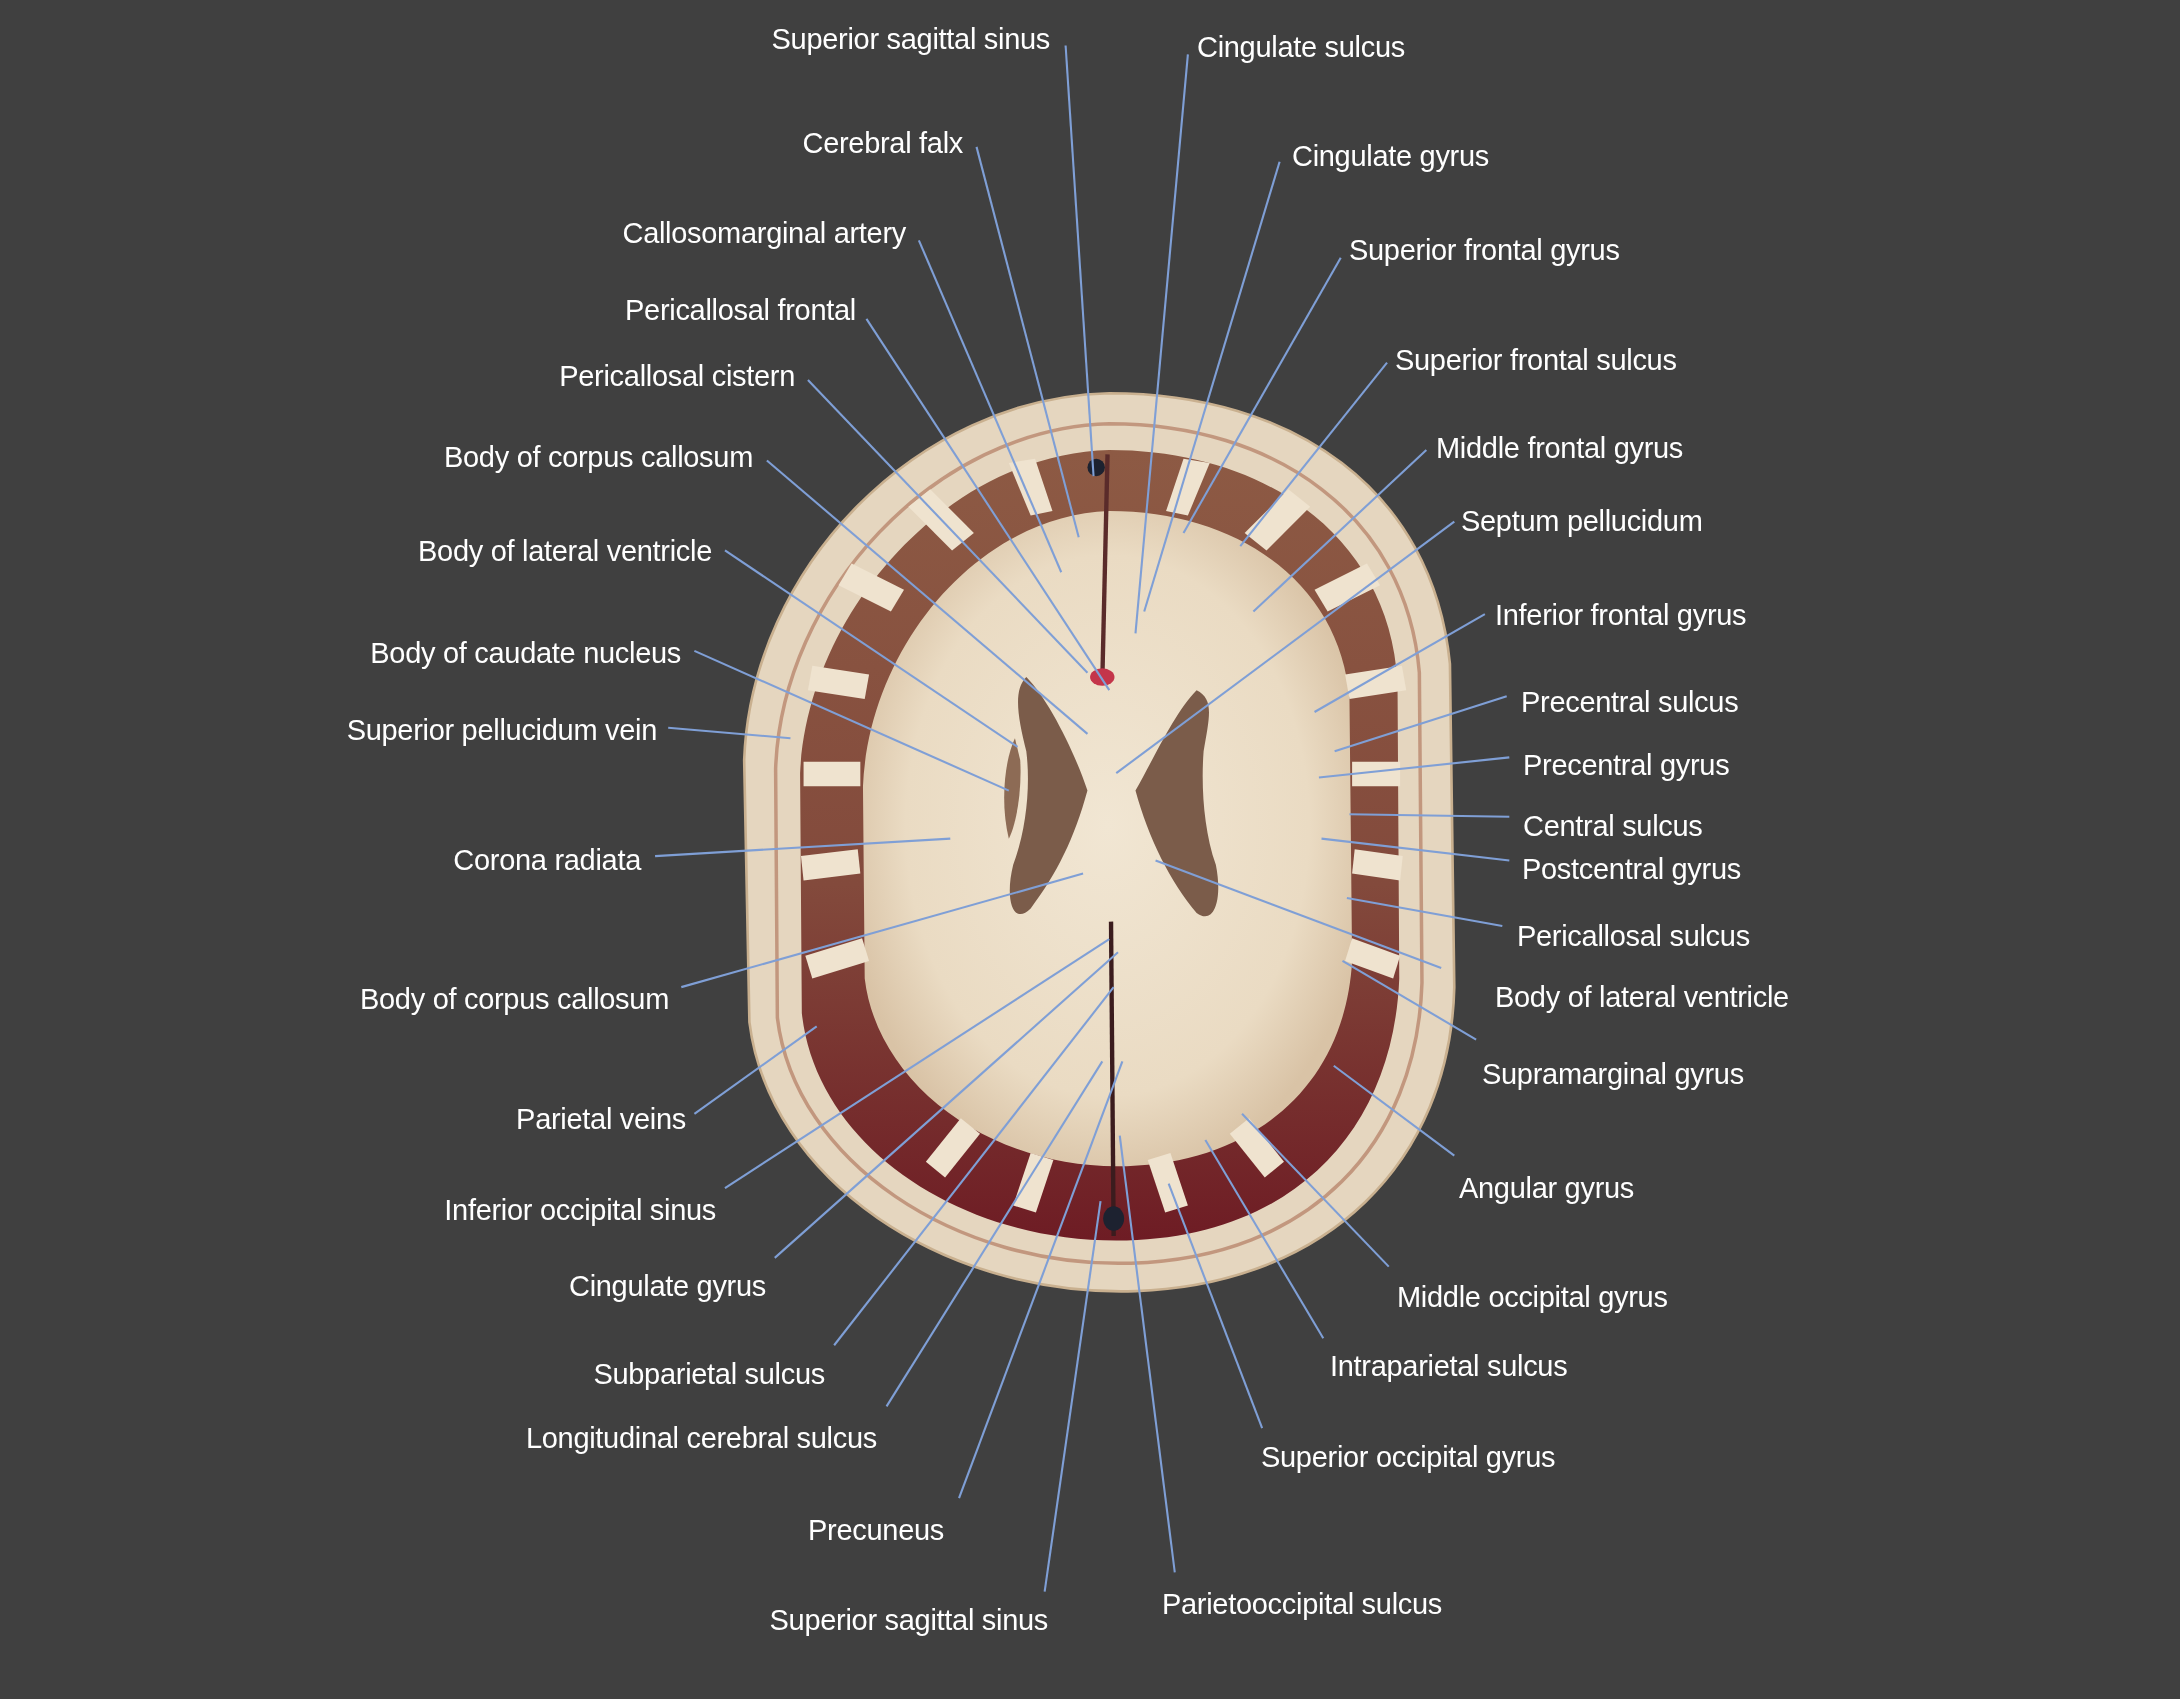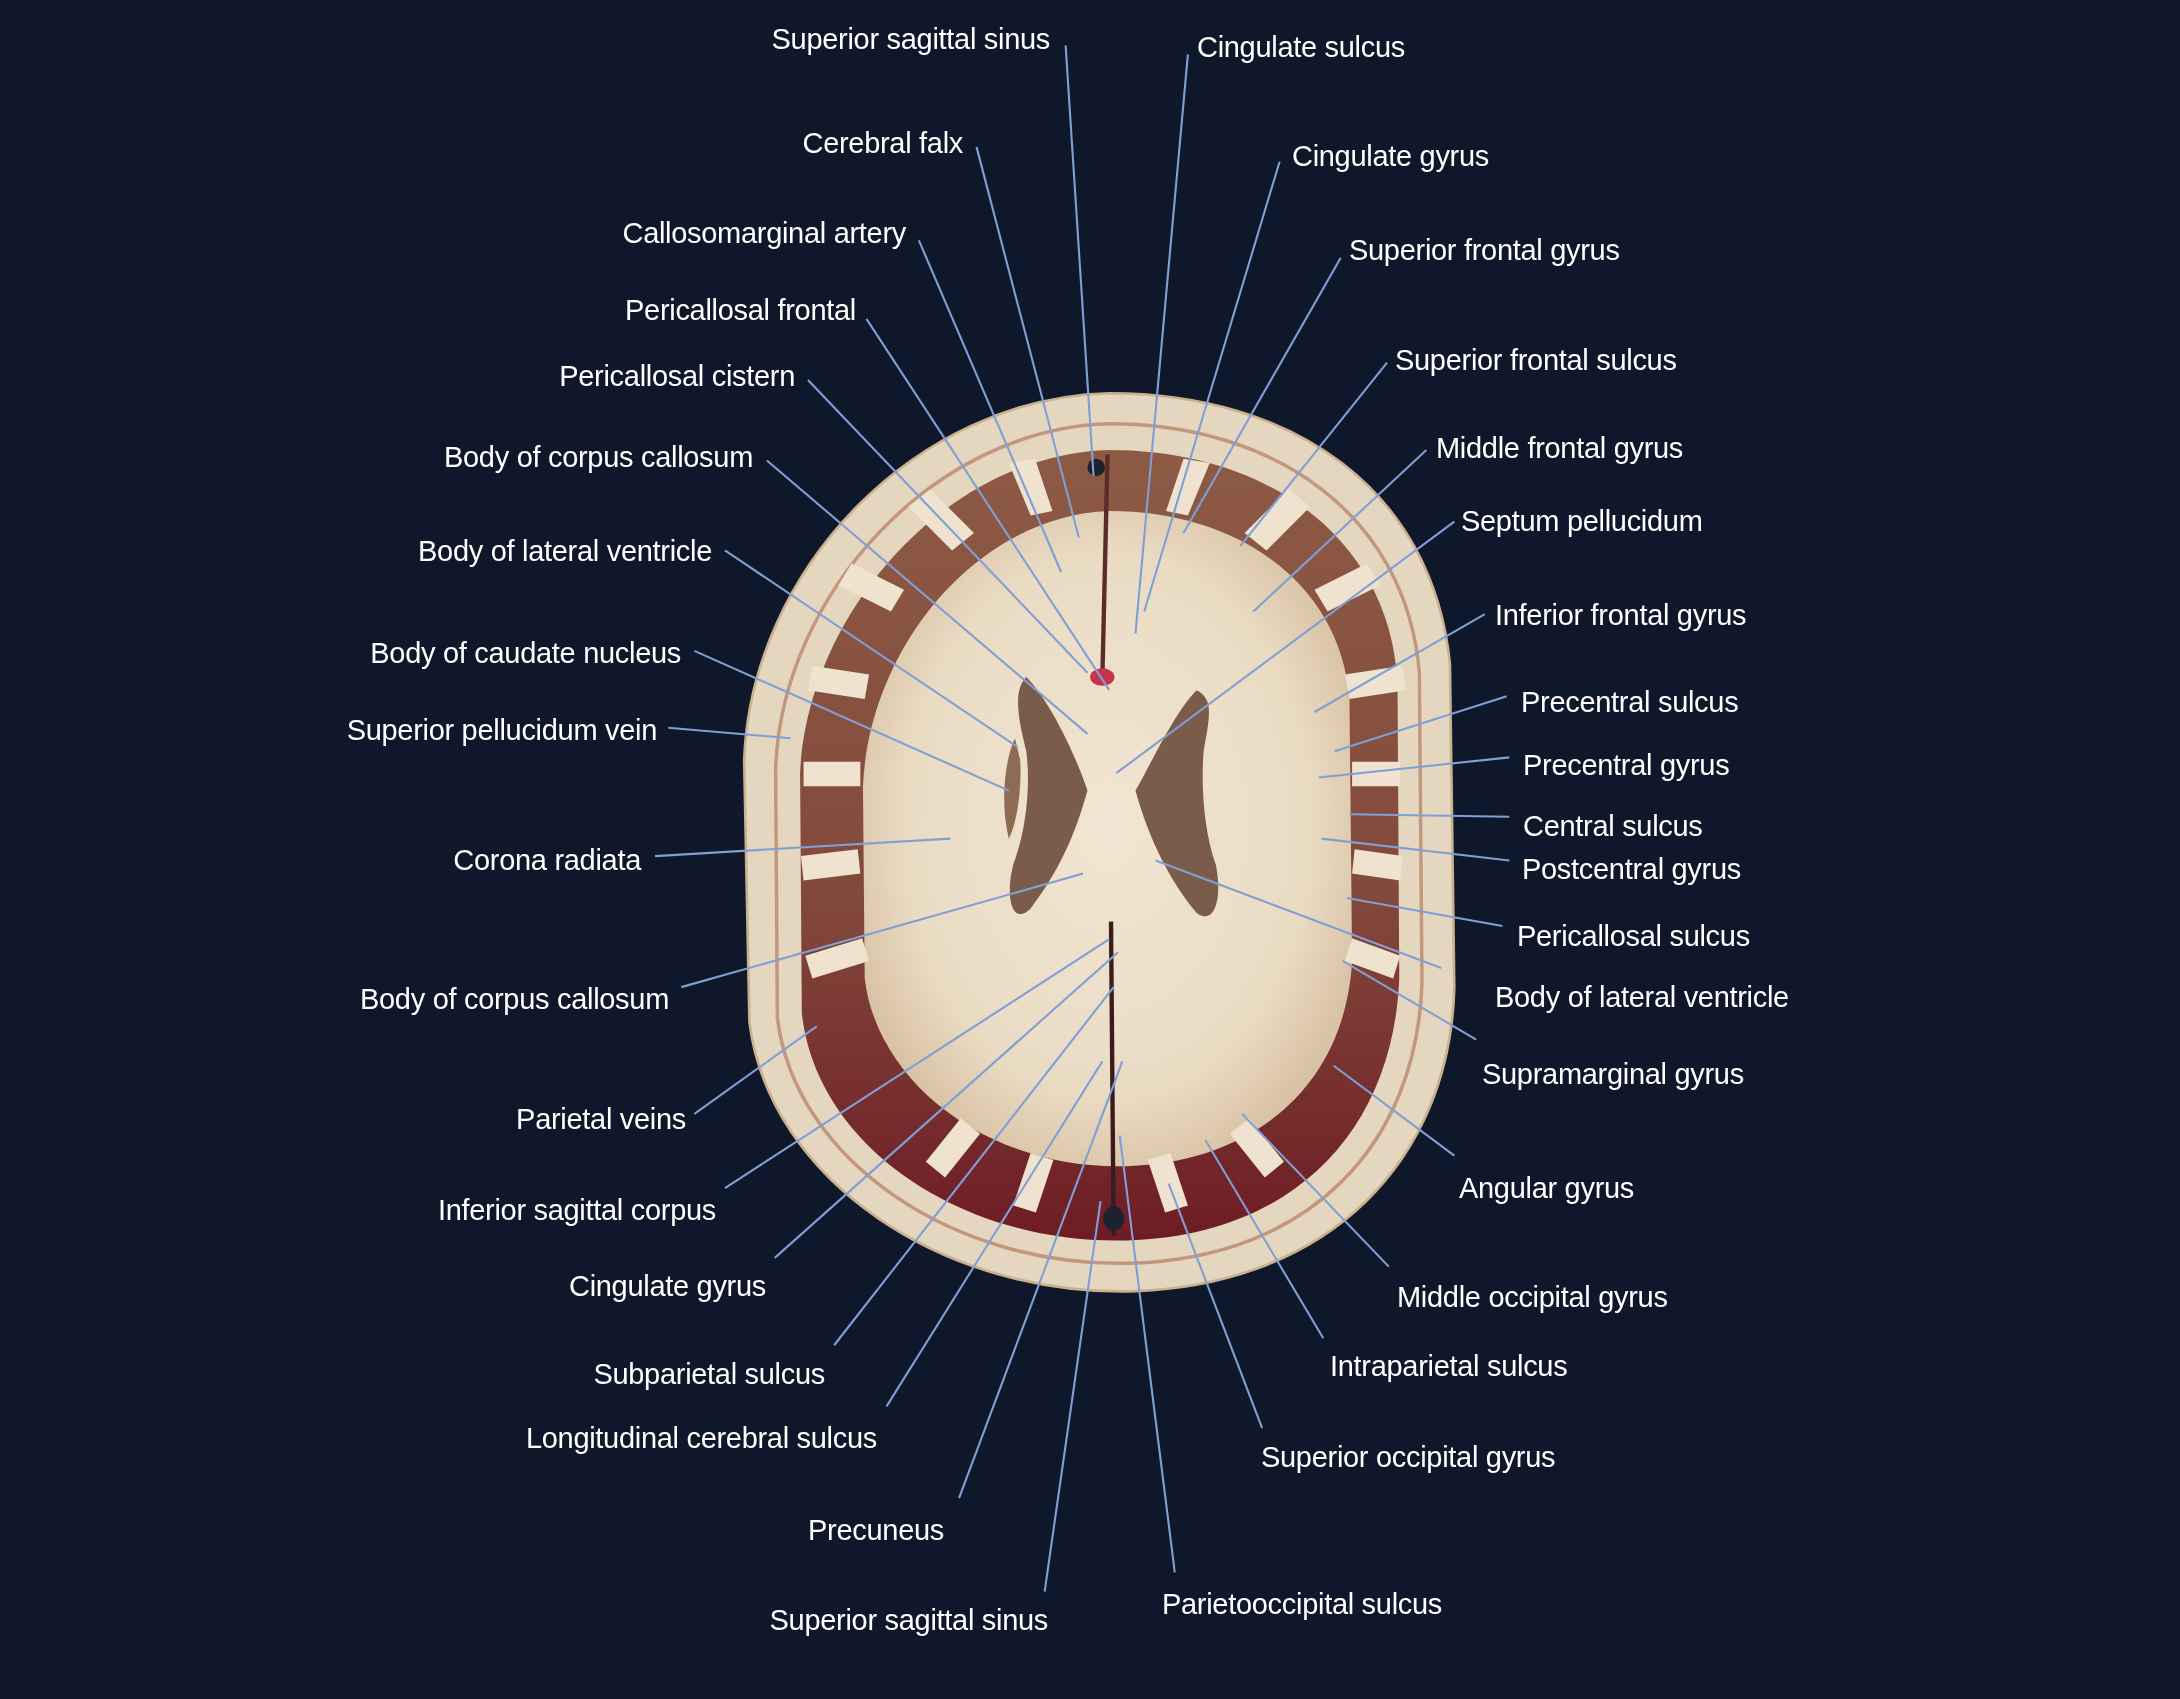--- a/index.html
+++ b/index.html
@@ -1,17 +1,17 @@
 <!DOCTYPE html>
 <html style="font-size:14px"><head>
 <meta charset="utf-8">
 <style>
   html, body { margin:0; padding:0; background:#000; }
   body { width:2181px; height:1700px; position:relative; overflow:hidden; font-family:"Liberation Sans", sans-serif; }
-  #stage { position:absolute; left:0; top:0; width:2181px; height:1700px; background:#0f172a; }
+  #stage { position:absolute; left:0; top:0; width:2181px; height:1700px; background:#404040; }
   svg#art { position:absolute; left:0; top:0; }
   .label { position:absolute; color:#ffffff; font-size:29px; line-height:33px; white-space:nowrap; letter-spacing:-0.3px; }
   .label.r { transform:translateX(-100%); text-align:right; }
 </style>
 </head>
 <body>
 
 <div id="stage">
   <svg id="art" width="2181" height="1700" viewBox="0 0 2497 1946">
     <defs>
@@ -120,21 +120,21 @@
   <div class="label r" style="left:906px;top:217px">Callosomarginal artery</div>
   <div class="label r" style="left:856px;top:294px">Pericallosal frontal</div>
   <div class="label r" style="left:795px;top:360px">Pericallosal cistern</div>
   <div class="label r" style="left:753px;top:441px">Body of corpus callosum</div>
   <div class="label r" style="left:712px;top:535px">Body of lateral ventricle</div>
   <div class="label r" style="left:681px;top:637px">Body of caudate nucleus</div>
   <div class="label r" style="left:657px;top:714px">Superior pellucidum vein</div>
   <div class="label r" style="left:641px;top:844px">Corona radiata</div>
   <div class="label r" style="left:669px;top:983px">Body of corpus callosum</div>
   <div class="label r" style="left:686px;top:1103px">Parietal veins</div>
-  <div class="label r" style="left:716px;top:1194px">Inferior sagittal corpus</div>
+  <div class="label r" style="left:716px;top:1194px">Inferior occipital sinus</div>
   <div class="label r" style="left:766px;top:1270px">Cingulate gyrus</div>
   <div class="label r" style="left:825px;top:1358px">Subparietal sulcus</div>
   <div class="label r" style="left:877px;top:1422px">Longitudinal cerebral sulcus</div>
   <div class="label r" style="left:944px;top:1514px">Precuneus</div>
   <div class="label r" style="left:1048px;top:1604px">Superior sagittal sinus</div>
 
   <div class="label" style="left:1197px;top:31px">Cingulate sulcus</div>
   <div class="label" style="left:1292px;top:140px">Cingulate gyrus</div>
   <div class="label" style="left:1349px;top:234px">Superior frontal gyrus</div>
   <div class="label" style="left:1395px;top:344px">Superior frontal sulcus</div>

